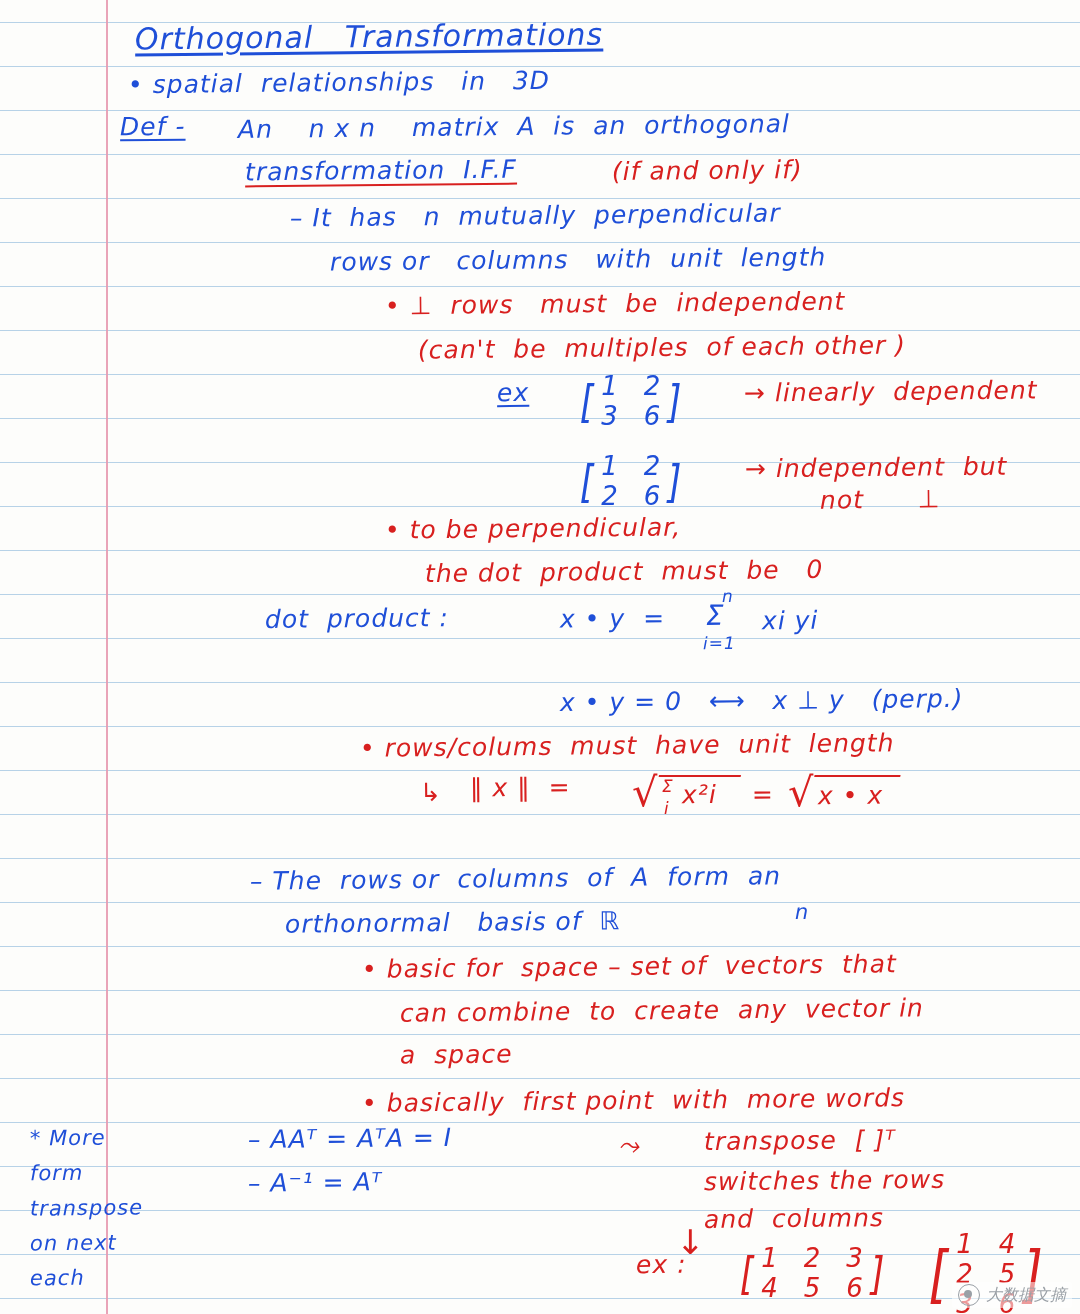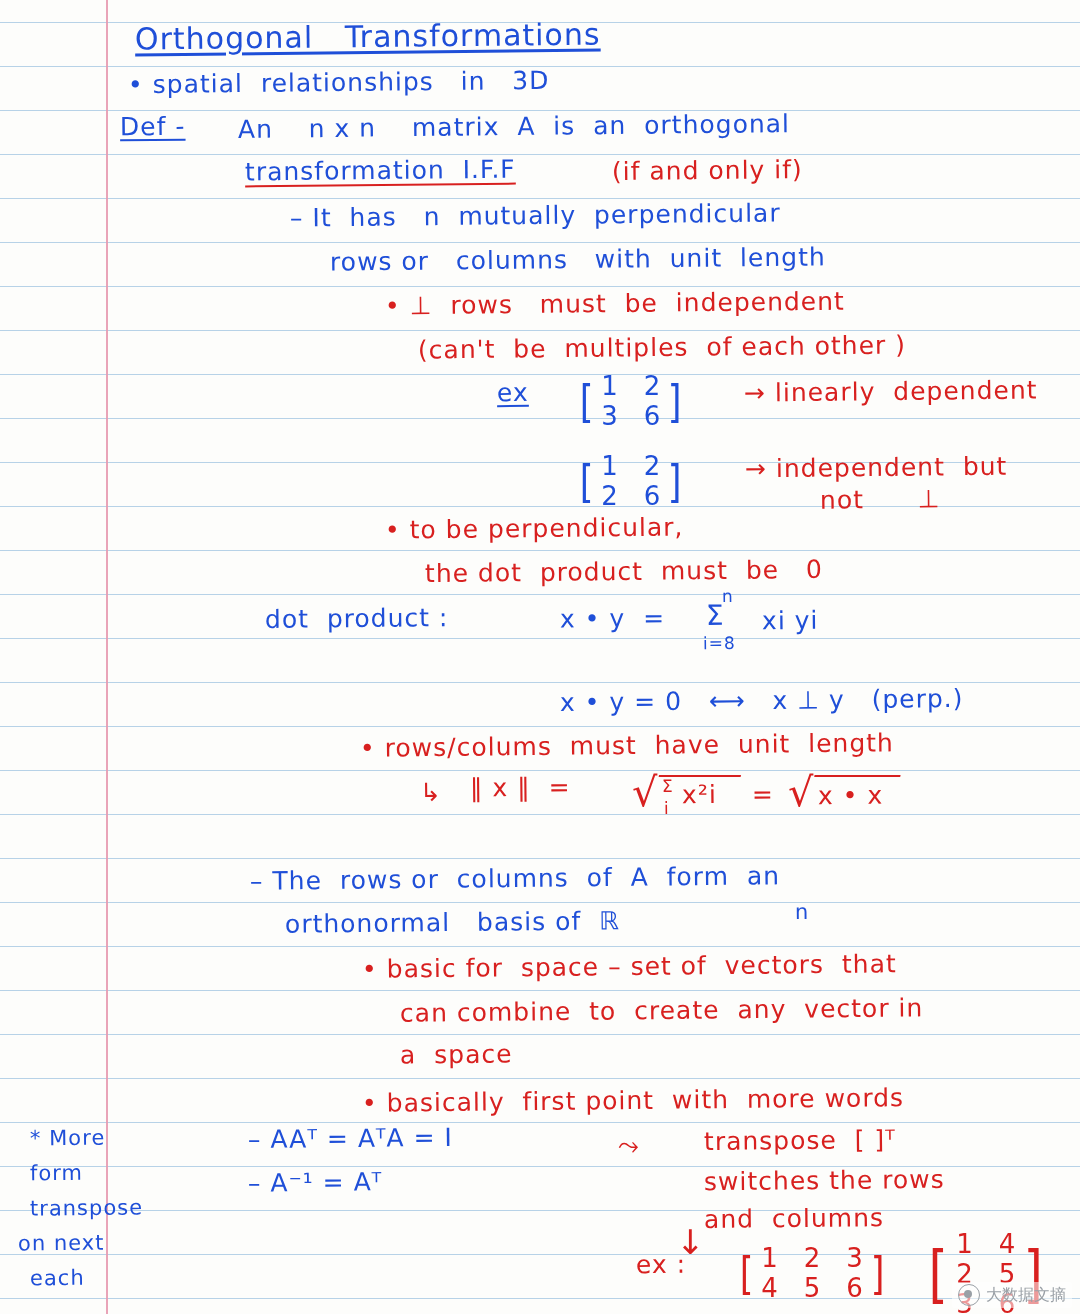--- a/index.html
+++ b/index.html
@@ -9,20 +9,21 @@
   }
   body {
     font-family: "DejaVu Sans", sans-serif;
   }
   #page {
     position: relative;
     width: 1080px;
     height: 1314px;
     overflow: hidden;
     background: #fdfdfb;
+    font-style: italic;
   }
   
   .rule {
     position: absolute;
     left: 0;
     width: 1080px;
     height: 1px;
     background: #9fc3e0;
     opacity: 0.75;
   }
@@ -203,21 +204,21 @@
   <div class="ink hand red med" style="left:745px; top:455px;">→ independent  but</div>
   <div class="ink hand red med" style="left:820px; top:487px;">not      ⊥</div>
 
   <div class="ink hand red med" style="left:385px; top:516px;">• to be perpendicular,</div>
   <div class="ink hand red med" style="left:425px; top:559px;">the dot  product  must  be   0</div>
 
   <div class="ink hand blue med" style="left:265px; top:606px;">dot  product :</div>
   <div class="ink hand blue med" style="left:560px; top:606px;">x • y  =</div>
   <div class="ink hand blue xs" style="left:722px; top:588px;">n</div>
   <div class="ink hand blue sigma" style="left:706px; top:602px;">Σ</div>
-  <div class="ink hand blue xs" style="left:703px; top:635px;">i=8</div>
+  <div class="ink hand blue xs" style="left:703px; top:635px;">i=1</div>
   <div class="ink hand blue med" style="left:762px; top:608px;">xi yi</div>
 
   <div class="ink hand blue med" style="left:560px; top:688px;">x • y = 0   ⟷   x ⊥ y   (perp.)</div>
 
   <div class="ink hand red med" style="left:360px; top:733px;">• rows/colums  must  have  unit  length</div>
 
   <div class="ink hand red med" style="left:420px; top:780px;">↳</div>
   <div class="ink hand red med" style="left:470px; top:775px;">‖ x ‖  =</div>
   <div class="ink hand red" style="left:632px; top:772px; font-size:40px;">√</div>
   <div class="sqrt-box" style="left:655px; top:775px; width:82px; height:36px; border-left:none;"></div>
@@ -235,21 +236,21 @@
 
   <div class="ink hand red med" style="left:362px; top:954px;">• basic for  space – set of  vectors  that</div>
   <div class="ink hand red med" style="left:400px; top:998px;">can combine  to  create  any  vector in</div>
   <div class="ink hand red med" style="left:400px; top:1042px;">a  space</div>
 
   <div class="ink hand red med" style="left:362px; top:1088px;">• basically  first point  with  more words</div>
 
   <div class="ink hand blue sm" style="left:30px; top:1128px;">* More</div>
   <div class="ink hand blue sm" style="left:30px; top:1163px;">form</div>
   <div class="ink hand blue sm" style="left:30px; top:1198px;">transpose</div>
-  <div class="ink hand blue sm" style="left:18px; top:1233px;">on next</div>
+  <div class="ink hand blue sm" style="left:30px; top:1233px;">on next</div>
   <div class="ink hand blue sm" style="left:30px; top:1268px;">each</div>
 
   <div class="ink hand blue med" style="left:248px; top:1126px;">– AAᵀ = AᵀA = I</div>
   <div class="ink hand blue med" style="left:248px; top:1170px;">– A⁻¹ = Aᵀ</div>
 
   <div class="squiggle" style="left:618px; top:1130px;">⤳</div>
   <div class="ink hand red med" style="left:704px; top:1128px;">transpose  [ ]ᵀ</div>
   <div class="ink hand red med" style="left:704px; top:1168px;">switches the rows</div>
   <div class="ink hand red med" style="left:704px; top:1206px;">and  columns</div>
 

